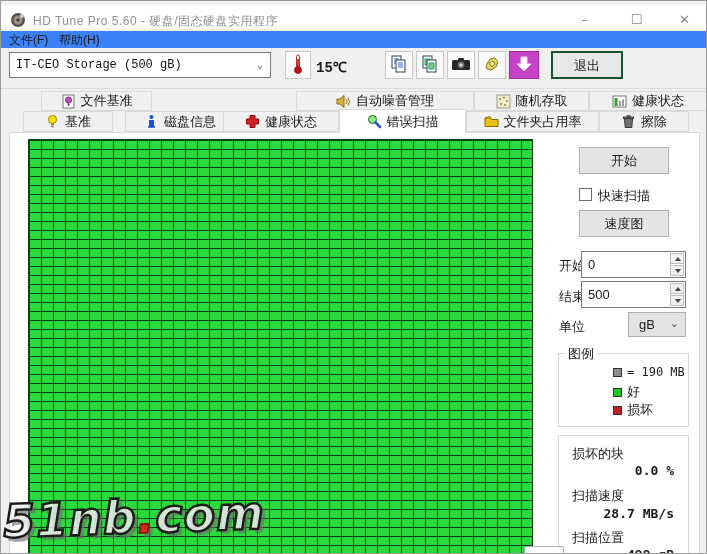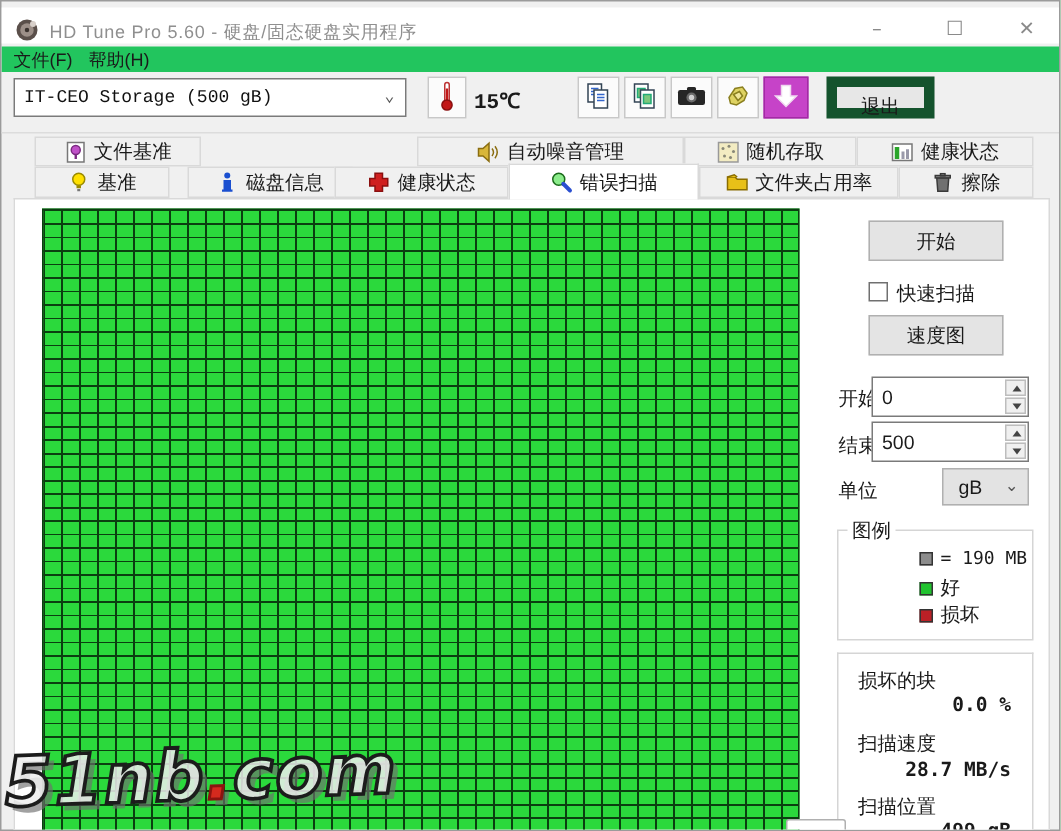--- a/index.html
+++ b/index.html
@@ -11,21 +11,21 @@
     font-size:12px; color:#1a1a1a;
     border:1px solid #9b9b9b;
   }
   
   .titlebar { position:absolute; left:0; top:4px; width:100%; height:24px; background:#ffffff; }
   .app-icon { position:absolute; left:9px; top:7px; width:16px; height:16px; }
   .title-text { position:absolute; left:32px; top:8px; color:#8f8f8f; font-size:12px; letter-spacing:0.5px; }
   .winbtn { position:absolute; top:0; width:47px; height:30px; text-align:center; line-height:30px; color:#8a8a8a; font-size:13px; font-family:"DejaVu Sans", sans-serif; }
   .winbtn.min { left:560px; } .winbtn.max { left:612px; } .winbtn.close { left:660px; }
   
-  .menubar { position:absolute; left:0; top:30px; width:100%; height:17px; background:#22c55e; }
+  .menubar { position:absolute; left:0; top:30px; width:100%; height:17px; background:#3b82f6; }
   .menu-item { position:absolute; top:1px; color:#1a1a1a; font-size:12px; }
   .menu-file { left:8px; } .menu-help { left:58px; }
   
   .toolbar { position:absolute; left:0; top:47px; width:100%; height:41px; background:#f0f0f0; border-bottom:1px solid #dcdcdc; }
   .device-select {
     position:absolute; left:8px; top:51px; width:262px; height:26px;
     background:#fff; border:1px solid #7a7a7a;
     font-family:"Liberation Mono", monospace; font-size:12px;
     line-height:24px; padding-left:6px; color:#111;
   }
@@ -34,27 +34,27 @@
     position:absolute; top:50px; height:28px; background:#fbfbfb;
     border:1px solid #c8c8c8; display:flex; align-items:center; justify-content:center;
   }
   .thermo-btn { left:284px; width:26px; }
   .temp-text { position:absolute; left:315px; top:56px; font-weight:bold; font-size:14px;font-family:Liberation Mono, monospace; }
   .ib1 { left:384px; width:28px; } .ib2 { left:415px; width:28px; }
   .ib3 { left:446px; width:28px; } .ib4 { left:477px; width:28px; }
   .ib5 { left:508px; width:30px; background:#c643c8; border-color:#a22aa4; }
   .exit-btn {
     position:absolute; left:550px; top:50px; width:72px; height:28px;
-    background:#e7e7e7; border:7px solid #14532d; text-align:center; line-height:26px; font-size:13px;
+    background:#e7e7e7; border:2px solid #14532d; text-align:center; line-height:26px; font-size:13px;
   }
   
   .tab { position:absolute; height:20px; background:#f0f0f0; border:1px solid #d9d9d9;
          display:flex; align-items:center; justify-content:center; gap:5px; font-size:13px; }
   .tab .ticon { display:inline-flex; width:15px; height:15px; }
-  .row1 { top:90px; } .row2 { top:110px; height:21px; }
+  .row1 { top:90px;margin-left:18px; } .row2 { top:110px; height:21px; }
   .tab.active { background:#ffffff; top:108px; height:24px; border-bottom:none; z-index:5; }
   .t-r1-0 { left:22px;  width:111px; }
   .t-r1-1 { left:133px; width:144px; }
   .t-r1-2 { left:277px; width:178px; }
   .t-r1-3 { left:455px; width:115px; }
   .t-r1-4 { left:570px; width:118px; }
   .t-r2-0 { left:22px;  width:90px;  }
   .t-r2-1 { left:124px; width:110px; }
   .t-r2-2 { left:222px; width:116px; }
   .t-r2-3 { left:338px; width:127px; }

